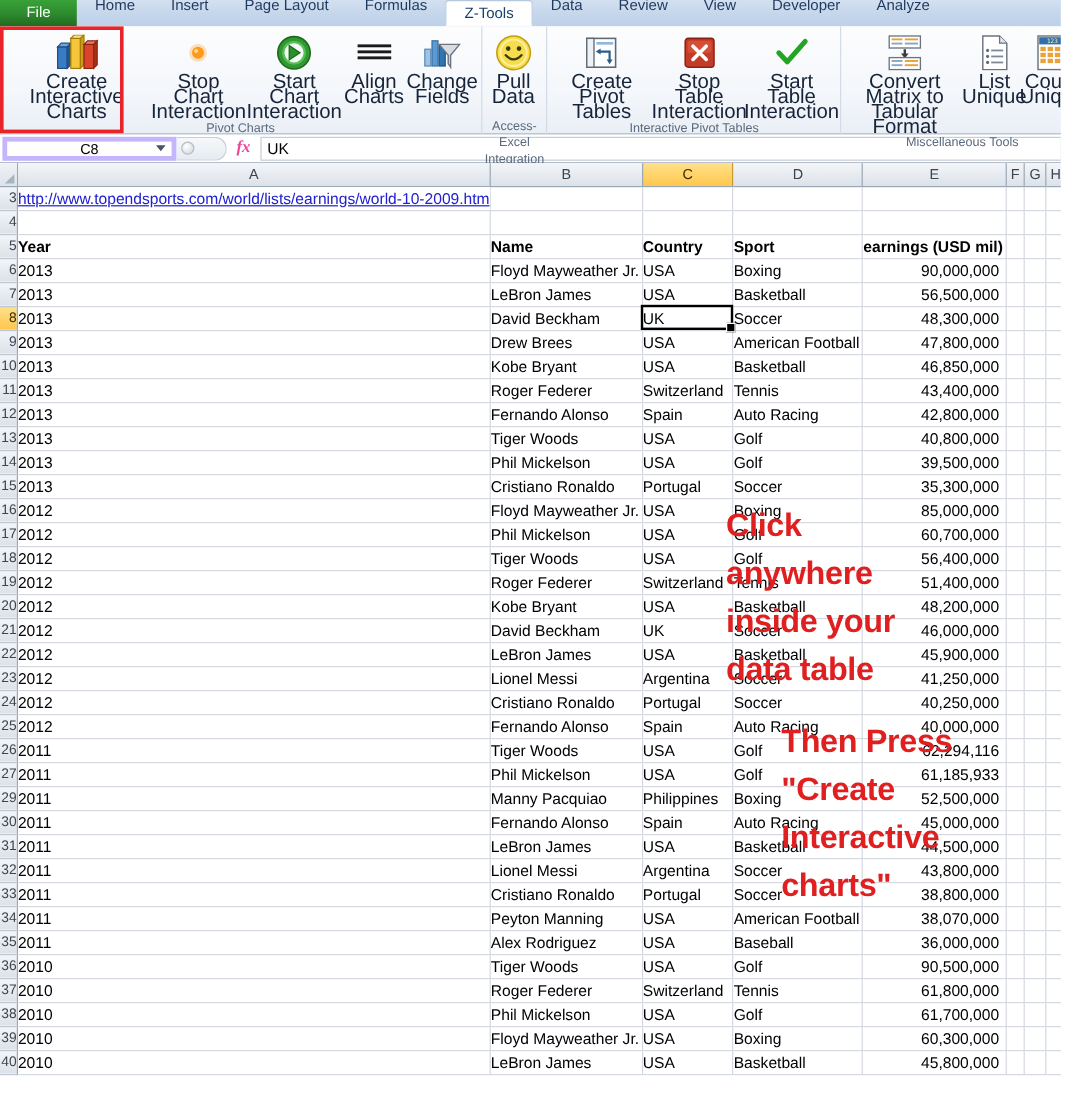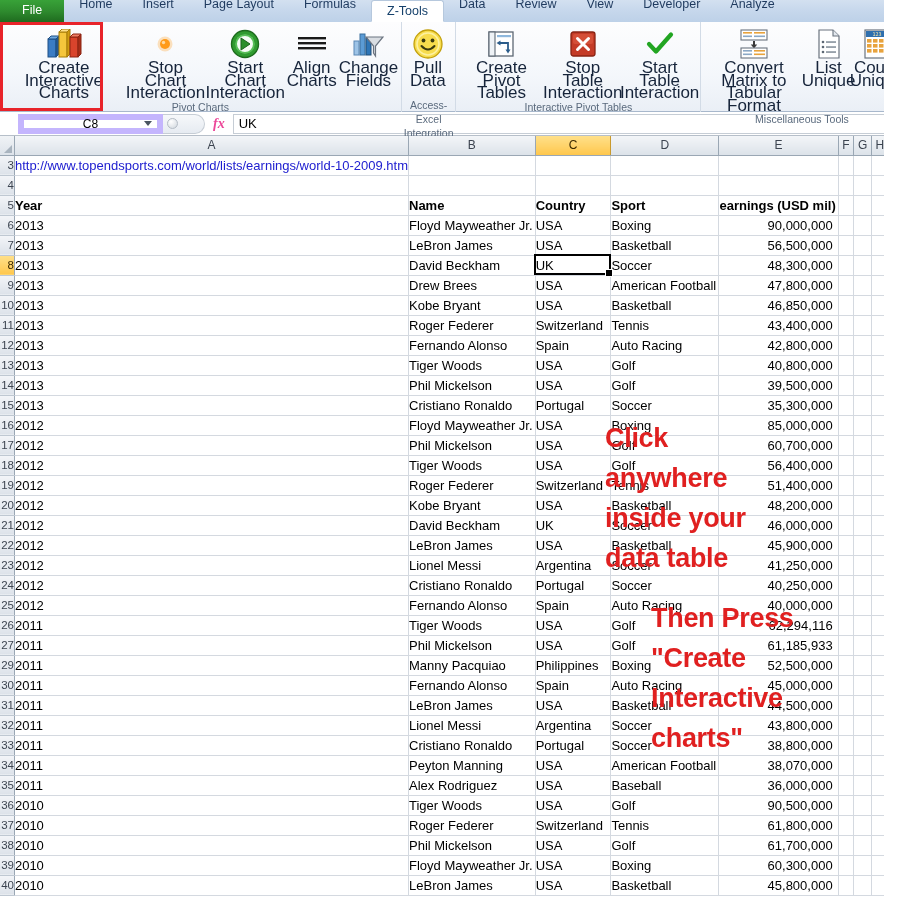--- a/index.html
+++ b/index.html
@@ -113,28 +113,28 @@
   .fbar {
     height: 24px;
     background: #ffffff;
     display: flex;
     align-items: center;
     border-bottom: 1px solid #b6bfc9;
   }
   .namebox {
     width: 145px;
     height: 20px;
-    margin-left: 18px;
+    margin-left: 2px;
     display: flex;
     align-items: center;
     justify-content: center;
     position: relative;
     font-size: 12px;
     color: #000;
-    border: 6px solid #c4b5fd;
+    border: 4px solid #c4b5fd;
     background: #fff;
   }
   .namebox .caret {
     position: absolute; right: 5px;
     width: 0; height: 0;
     border-left: 4px solid transparent;
     border-right: 4px solid transparent;
     border-top: 5px solid #4a5561;
   }
   .fb-sep {
@@ -229,20 +229,21 @@
     padding: 0 3px;
     white-space: nowrap;
     overflow: hidden;
     vertical-align: middle;
     background: #fff;
   }
   td.cell.num { text-align: right; padding-right: 5px; }
   td.cell.hdr { font-weight: bold; }
   td.cell.link {
     color: #2020d0;
+    text-decoration: underline;
     overflow: visible;
     position: relative;
     z-index: 1;
   }
 
   .selbox {
     position: absolute;
     border: 2px solid #000;
     pointer-events: none;
     z-index: 4;

